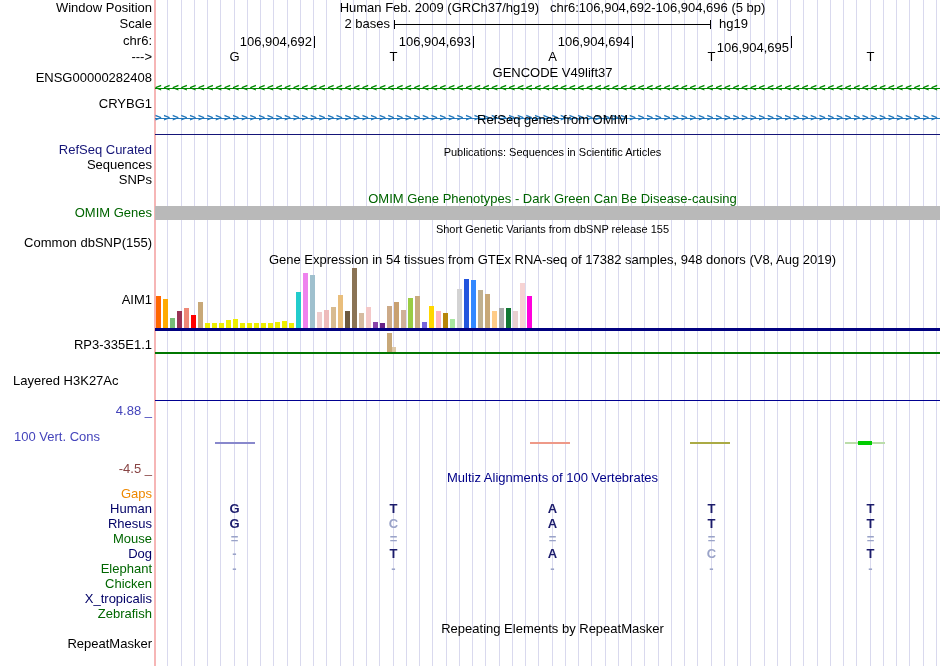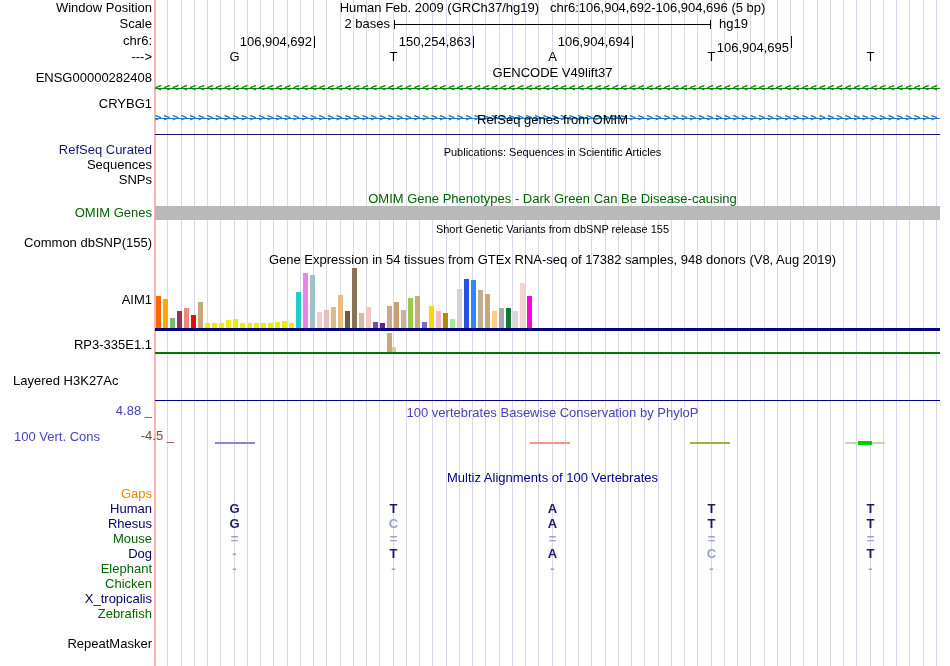--- a/index.html
+++ b/index.html
@@ -58,21 +58,21 @@
   <div class="trk" style="top:17px">
     <span class="coordnum" style="left:235px; top:0">2 bases</span>
     <span class="scalebar" style="left:239px; top:3px; width:317px"></span>
     <span style="position:absolute; left:564px; top:0; line-height:14px">hg19</span>
   </div>
 
   <div class="lbl" style="top:34px">chr6:</div>
   <div class="trk" style="top:34px; height:15px" id="coord-row">
       <div class="coordnum" style="left: 157px; top: 1px;">106,904,692</div>
       <div class="tick" style="left: 159px; top: 2px;"></div>
-      <div class="coordnum" style="left: 316px; top: 1px;">150,254,863</div>
+      <div class="coordnum" style="left: 316px; top: 1px;">106,904,693</div>
       <div class="tick" style="left: 318px; top: 2px;"></div>
       <div class="coordnum" style="left: 475px; top: 1px;">106,904,694</div>
       <div class="tick" style="left: 477px; top: 2px;"></div>
       <div class="coordnum" style="left: 634px; top: 7px;">106,904,695</div>
       <div class="tick" style="left: 636px; top: 2px;"></div>
     </div>
 
   <div class="lbl" style="top:50px">---&gt;</div>
   <div class="trk" style="top:50px" id="base-row">
       <div class="basechar" style="left: 79.5px;">G</div>
@@ -173,31 +173,30 @@
   <div class="hline" style="top:331px; height:21px" id="rp3-bars">
       <div style="position: absolute; bottom: 0px; left: 232px; width: 5px; height: 19px; background: rgb(200, 168, 120);"></div>
       <div style="position: absolute; bottom: 0px; left: 237px; width: 4px; height: 5px; background: rgb(221, 200, 168);"></div>
     </div>
   <div class="hline" style="top: 352px; height: 2px; background: rgb(0, 119, 0);" id="rp3-line"></div>
 
   <div class="lbl" style="top:374px; left:13px; width:auto; text-align:left">Layered H3K27Ac</div>
   <div class="hline" style="top: 400px; height: 1px; background: rgb(0, 0, 144);" id="h3k-line"></div>
 
   <div class="lbl" style="top: 404px; color: rgb(68, 68, 187);" id="cons-max">4.88 _</div>
-  <div class="trk ctitle" style="top: 406px; color: rgb(68, 68, 187);" id="cons-title">100 vertebrates Basewise Conservation by PhyloP</div>
   <div class="lbl" style="top: 430px; left: 14px; width: auto; text-align: left; color: rgb(68, 68, 187);" id="cons-label">100 Vert. Cons</div>
   <div class="hline" style="top:442px; height:3px" id="cons-marks">
       <div class="mark" style="left: 60px; width: 40px; top: 0px; background: rgb(136, 136, 204);"></div>
       <div class="mark" style="left: 375px; width: 40px; top: 0px; background: rgb(238, 153, 136);"></div>
       <div class="mark" style="left: 535px; width: 40px; top: 0px; background: rgb(170, 170, 68);"></div>
       <div class="mark" style="left: 690px; width: 40px; top: 0px; background: rgb(187, 221, 170);">
         <div style="position: absolute; left: 13px; top: -1px; width: 14px; height: 4px; background: rgb(0, 204, 0);"></div>
       </div>
     </div>
-  <div class="lbl" style="top: 429px; color: rgb(136, 68, 68); margin-left: 22px;" id="cons-min">-4.5 _</div>
+  <div class="lbl" style="top: 462px; color: rgb(136, 68, 68);" id="cons-min">-4.5 _</div>
 
   <div class="trk ctitle" style="top: 471px; color: rgb(0, 0, 136);" id="multiz-title">Multiz Alignments of 100 Vertebrates</div>
   <div id="multiz-rows">
       <div class="lbl" style="top: 487px; color: rgb(238, 136, 0);">Gaps</div>
       <div class="trk" style="top: 487px;"></div>
       <div class="lbl" style="top: 502px; color: rgb(0, 0, 102);">Human</div>
       <div class="trk" style="top: 502px;">
         <div class="aln" style="left: 79.5px; color: rgb(27, 27, 107);">G</div>
         <div class="aln" style="left: 238.5px; color: rgb(27, 27, 107);">T</div>
         <div class="aln" style="left: 397.5px; color: rgb(27, 27, 107);">A</div>
@@ -237,14 +236,15 @@
         <div class="aln" style="left: 715.5px; color: rgb(154, 163, 200);">-</div>
       </div>
       <div class="lbl" style="top: 577px; color: rgb(0, 102, 0);">Chicken</div>
       <div class="trk" style="top: 577px;"></div>
       <div class="lbl" style="top: 592px; color: rgb(0, 0, 102);">X_tropicalis</div>
       <div class="trk" style="top: 592px;"></div>
       <div class="lbl" style="top: 607px; color: rgb(0, 102, 0);">Zebrafish</div>
       <div class="trk" style="top: 607px;"></div>
     </div>
 
+  <div class="trk ctitle" style="top:622px">Repeating Elements by RepeatMasker</div>
   <div class="lbl" style="top:637px">RepeatMasker</div>
 </div>
 
 </body></html>

